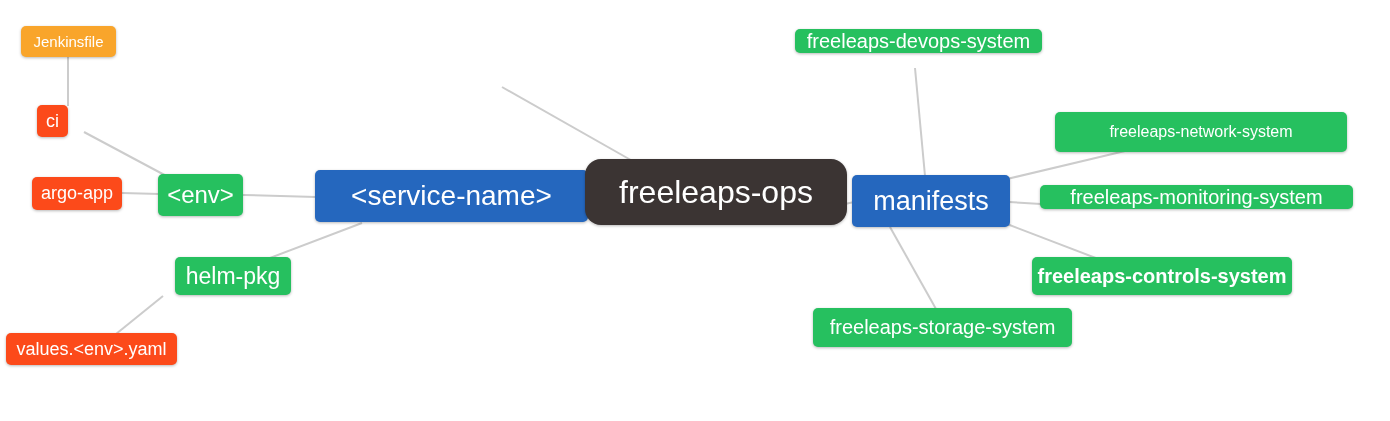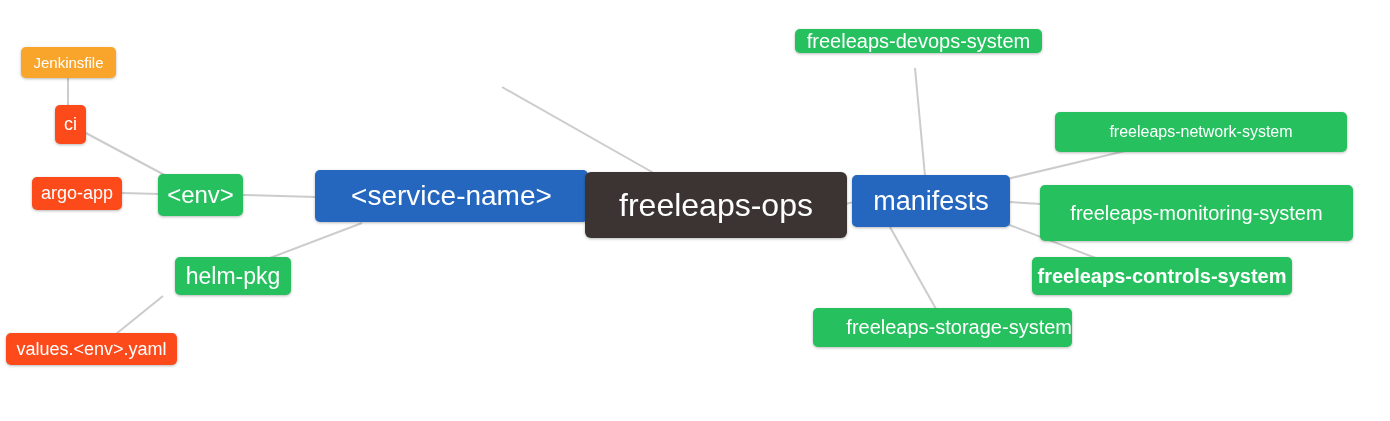--- a/index.html
+++ b/index.html
@@ -15,42 +15,42 @@
   .node{
     position:absolute;
     display:flex;align-items:center;justify-content:center;
     color:#ffffff;
     border-radius:5px;
     box-shadow:0 1px 3px rgba(0,0,0,0.28);
     white-space:nowrap;
     box-sizing:border-box;
     cursor:default;
   }
-  .bg-orange{background:#F9A52B;margin-top:21px;}
+  .bg-orange{background:#F9A52B;}
   .bg-red{background:#FC4A1A;}
   .bg-green{background:#26C05F;}
   .bg-blue{background:#2567BE;}
   .bg-dark{background:#3B3433;}
 
   
   .n-jenkinsfile{left:21px;top:26px;width:95px;height:31px;font-size:15px;}
-  .n-ci{left:55px;top:105px;width:31px;height:39px;font-size:18px;}
+  .n-ci{left:37px;top:105px;width:31px;height:32px;font-size:18px;}
   .n-argo-app{left:32px;top:177px;width:90px;height:33px;font-size:18px;}
   .n-env{left:158px;top:174px;width:85px;height:42px;font-size:24px;}
   .n-helm-pkg{left:147px;top:257px;width:116px;height:38px;font-size:23px;margin-left:28px;}
   .n-values{left:6px;top:333px;width:171px;height:32px;font-size:18px;}
   .n-fcp{left:314px;top:37px;width:278px;height:50px;font-size:27px;}
   .n-service{left:315px;top:170px;width:273px;height:52px;font-size:28px;}
-  .n-root{left:585px;top:172px;width:262px;height:66px;font-size:32px;border-radius:6px;}
+  .n-root{left:585px;top:159px;width:262px;height:66px;font-size:32px;border-radius:16px;}
   .n-manifests{left:852px;top:175px;width:158px;height:52px;font-size:27px;}
   .n-devops{left:795px;top:29px;width:247px;height:24px;font-size:20px;}
   .n-network{left:1055px;top:112px;width:292px;height:40px;font-size:16px;}
-  .n-monitoring{left:1040px;top:185px;width:313px;height:56px;font-size:20px;}
+  .n-monitoring{left:1040px;top:185px;width:313px;height:24px;font-size:20px;}
   .n-controls{left:1032px;top:257px;width:260px;height:38px;font-size:20px;font-weight:bold;}
-  .n-storage{left:813px;top:308px;width:259px;height:39px;font-size:20px;justify-content:flex-end;}
+  .n-storage{left:813px;top:308px;width:259px;height:39px;font-size:20px;}
 </style>
 </head>
 <body>
 
 <div id="canvas">
 
   <svg id="edges" viewBox="0 0 1390 421" xmlns="http://www.w3.org/2000/svg">
     <line x1="68" y1="57" x2="68" y2="106"></line>
     <line x1="84" y1="132" x2="172" y2="179"></line>
     <line x1="122" y1="193" x2="160" y2="194"></line>

